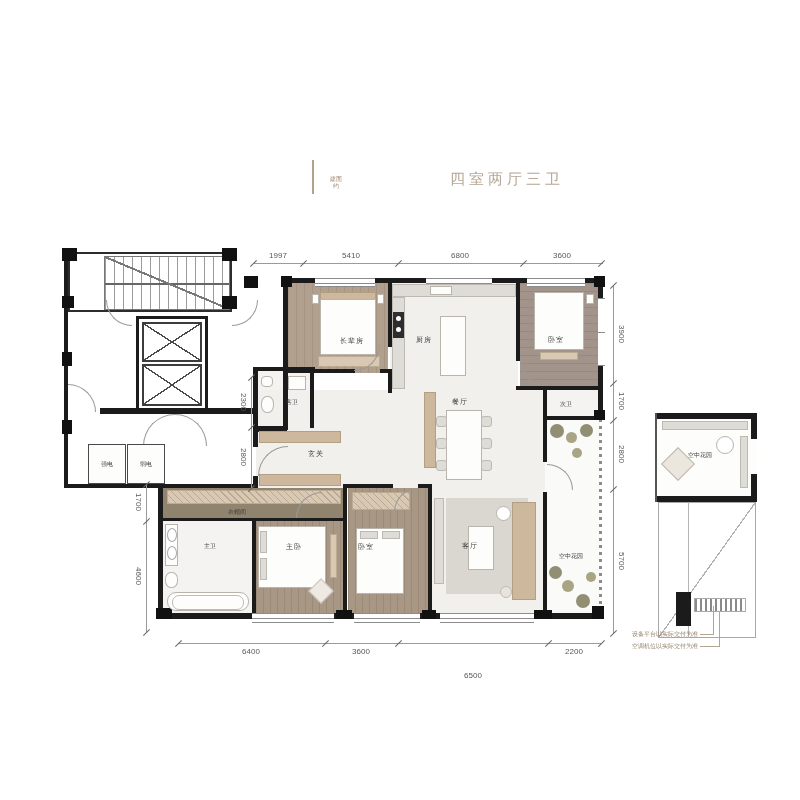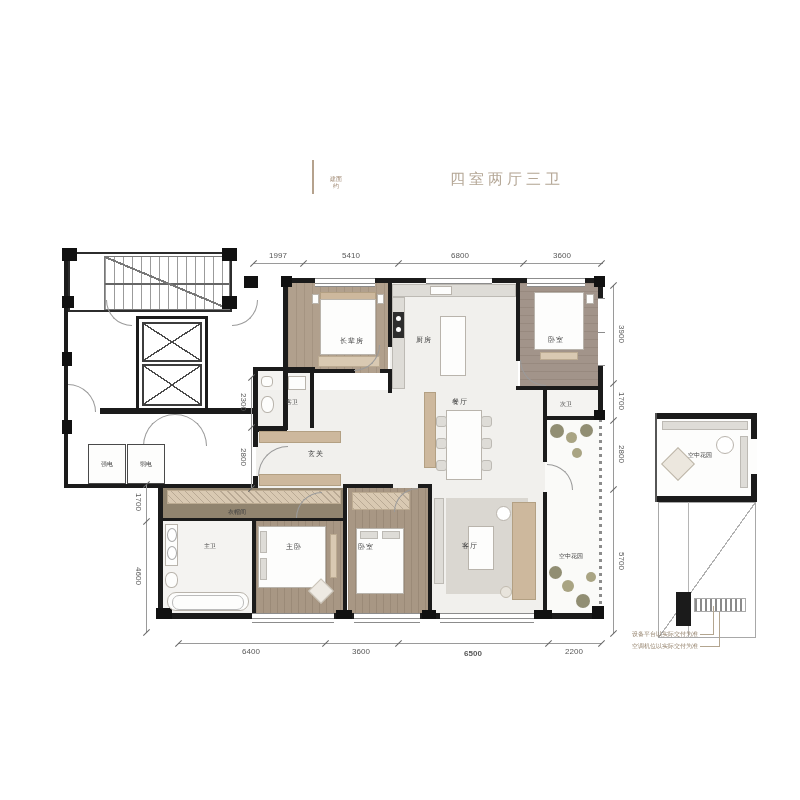--- a/index.html
+++ b/index.html
@@ -275,21 +275,21 @@
   <span class="dimv" style="left:617px;top:561px;">5700</span>
 
   <div class="dline" style="left:178px;top:643px;width:423px;height:1px;"></div>
   <div class="tick" style="left:174px;top:643px;"></div>
   <div class="tick" style="left:321px;top:643px;"></div>
   <div class="tick" style="left:394px;top:643px;"></div>
   <div class="tick" style="left:544px;top:643px;"></div>
   <div class="tick" style="left:597px;top:643px;"></div>
   <span class="dim" style="left:251px;top:647px;text-align:center;">6400</span>
   <span class="dim" style="left:361px;top:647px;">3600</span>
-  <span class="dim" style="left:473px;top:649px;font-weight:bold;">6500</span>
+  <span class="dim" style="left:473px;top:671px;">6500</span>
   <span class="dim" style="left:574px;top:647px;">2200</span>
 
   <div class="dline" style="left:146px;top:484px;width:1px;height:148px;"></div>
   <div class="tick" style="left:142px;top:484px;"></div>
   <div class="tick" style="left:142px;top:521px;"></div>
   <div class="tick" style="left:142px;top:632px;"></div>
   <span class="dimv" style="left:134px;top:502px;">1700</span>
   <span class="dimv" style="left:134px;top:576px;">4600</span>
 
   <div class="dline" style="left:251px;top:377px;width:1px;height:111px;"></div>

